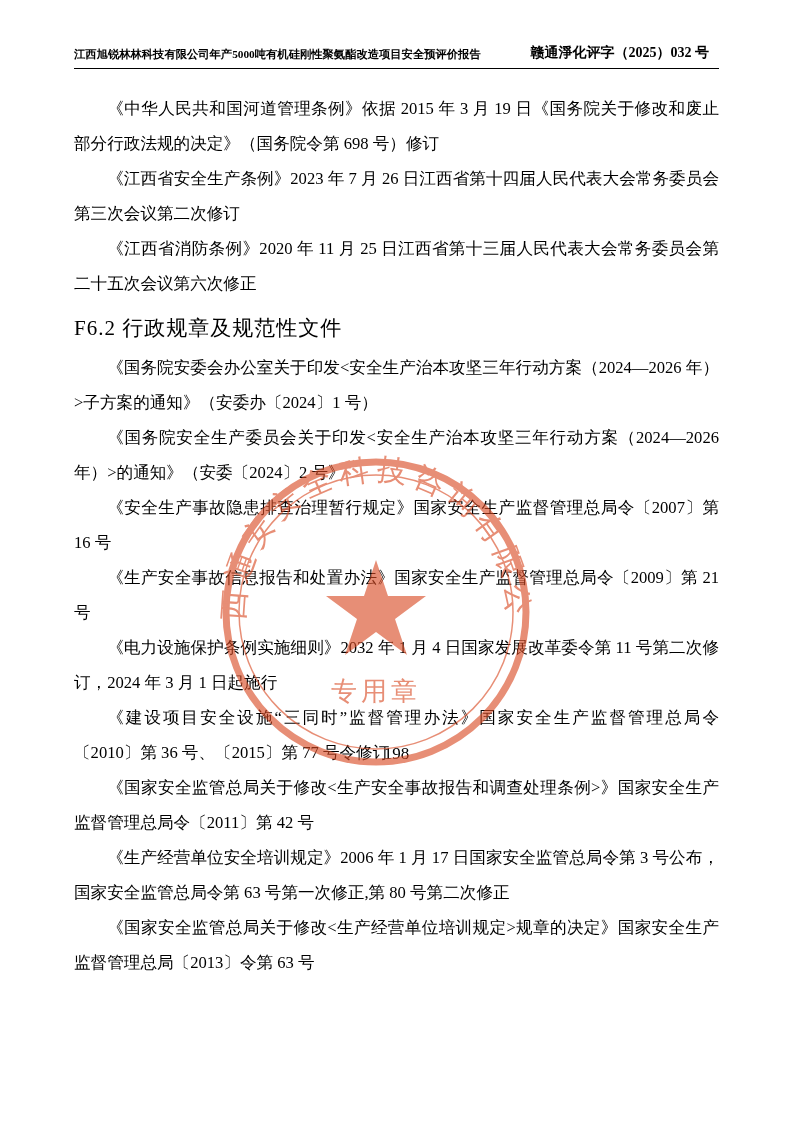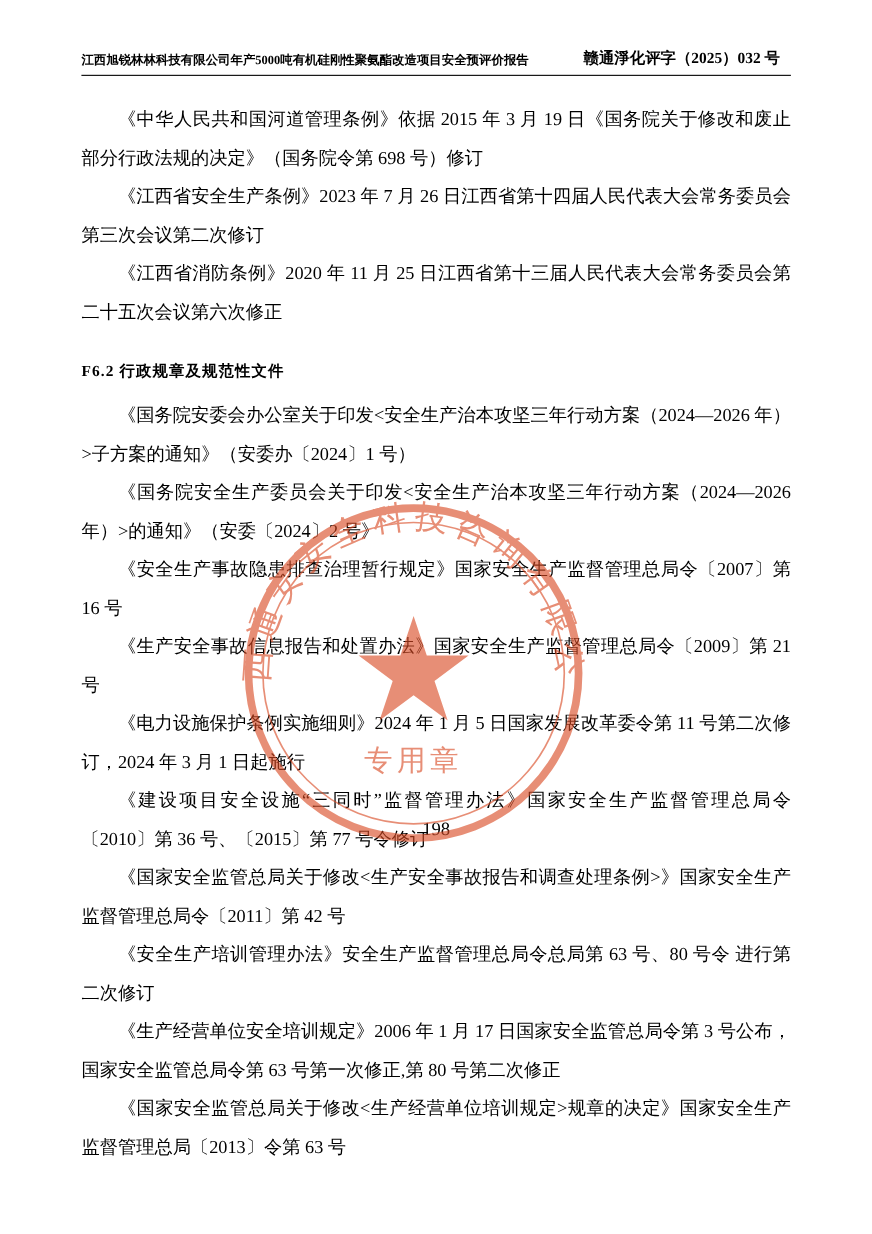--- a/index.html
+++ b/index.html
@@ -54,24 +54,24 @@
     font-size: 16.6px;
     line-height: 35px;
     text-align: justify;
     text-justify: inter-ideograph;
   }
   .para {
     margin: 0;
     text-indent: 2em;
   }
   .section-title {
-    margin: 20px 0 4px 0;
+    margin: 10px 0 4px 0;
     font-family: "Liberation Serif", serif;
-    font-weight: bold;
-    font-size: 14px;
+    font-weight: normal;
+    font-size: 21px;
     text-indent: 0;
     letter-spacing: 1px;
   }
 
   
   .footer {
     position: absolute;
     left: 0;
     right: 0;
     bottom: 42px;
@@ -106,24 +106,23 @@
     <p class="para">《中华人民共和国河道管理条例》依据 2015 年 3 月 19 日《国务院关于修改和废止部分行政法规的决定》（国务院令第 698 号）修订</p>
     <p class="para">《江西省安全生产条例》2023 年 7 月 26 日江西省第十四届人民代表大会常务委员会第三次会议第二次修订</p>
     <p class="para">《江西省消防条例》2020 年 11 月 25 日江西省第十三届人民代表大会常务委员会第二十五次会议第六次修正</p>
 
     <p class="section-title">F6.2 行政规章及规范性文件</p>
 
     <p class="para">《国务院安委会办公室关于印发&lt;安全生产治本攻坚三年行动方案（2024—2026 年）&gt;子方案的通知》（安委办〔2024〕1 号）</p>
     <p class="para">《国务院安全生产委员会关于印发&lt;安全生产治本攻坚三年行动方案（2024—2026 年）&gt;的通知》（安委〔2024〕2 号》</p>
     <p class="para">《安全生产事故隐患排查治理暂行规定》国家安全生产监督管理总局令〔2007〕第 16 号</p>
     <p class="para">《生产安全事故信息报告和处置办法》国家安全生产监督管理总局令〔2009〕第 21 号</p>
-    <p class="para">《电力设施保护条例实施细则》2024 年 1 月 5 日国家发展改革委令第 11 号第二次修订，2024 年 3 月 1 日起施行</p>
+    <p class="para">《电力设施保护条例实施细则》2032 年 1 月 4 日国家发展改革委令第 11 号第二次修订，2024 年 3 月 1 日起施行</p>
     <p class="para">《建设项目安全设施“三同时”监督管理办法》国家安全生产监督管理总局令〔2010〕第 36 号、〔2015〕第 77 号令修订</p>
     <p class="para">《国家安全监管总局关于修改&lt;生产安全事故报告和调查处理条例&gt;》国家安全生产监督管理总局令〔2011〕第 42 号</p>
-    <p class="para">《安全生产培训管理办法》安全生产监督管理总局令总局第 63 号、80 号令 进行第二次修订</p>
     <p class="para">《生产经营单位安全培训规定》2006 年 1 月 17 日国家安全监管总局令第 3 号公布，国家安全监管总局令第 63 号第一次修正,第 80 号第二次修正</p>
     <p class="para">《国家安全监管总局关于修改&lt;生产经营单位培训规定&gt;规章的决定》国家安全生产监督管理总局〔2013〕令第 63 号</p>
 
   </div>
 
   <div class="footer">198</div>
 
   <div class="stamp">
     <svg viewBox="0 0 360 360" xmlns="http://www.w3.org/2000/svg">
       <defs>

